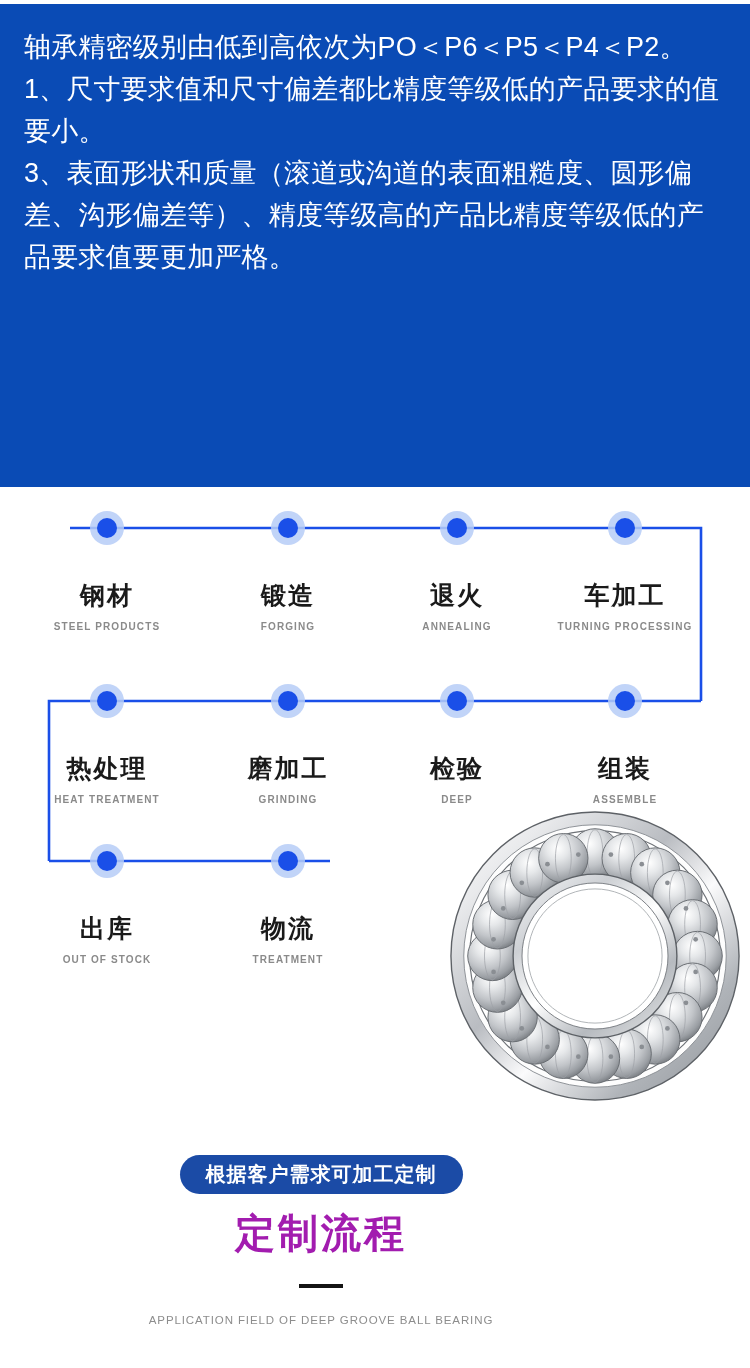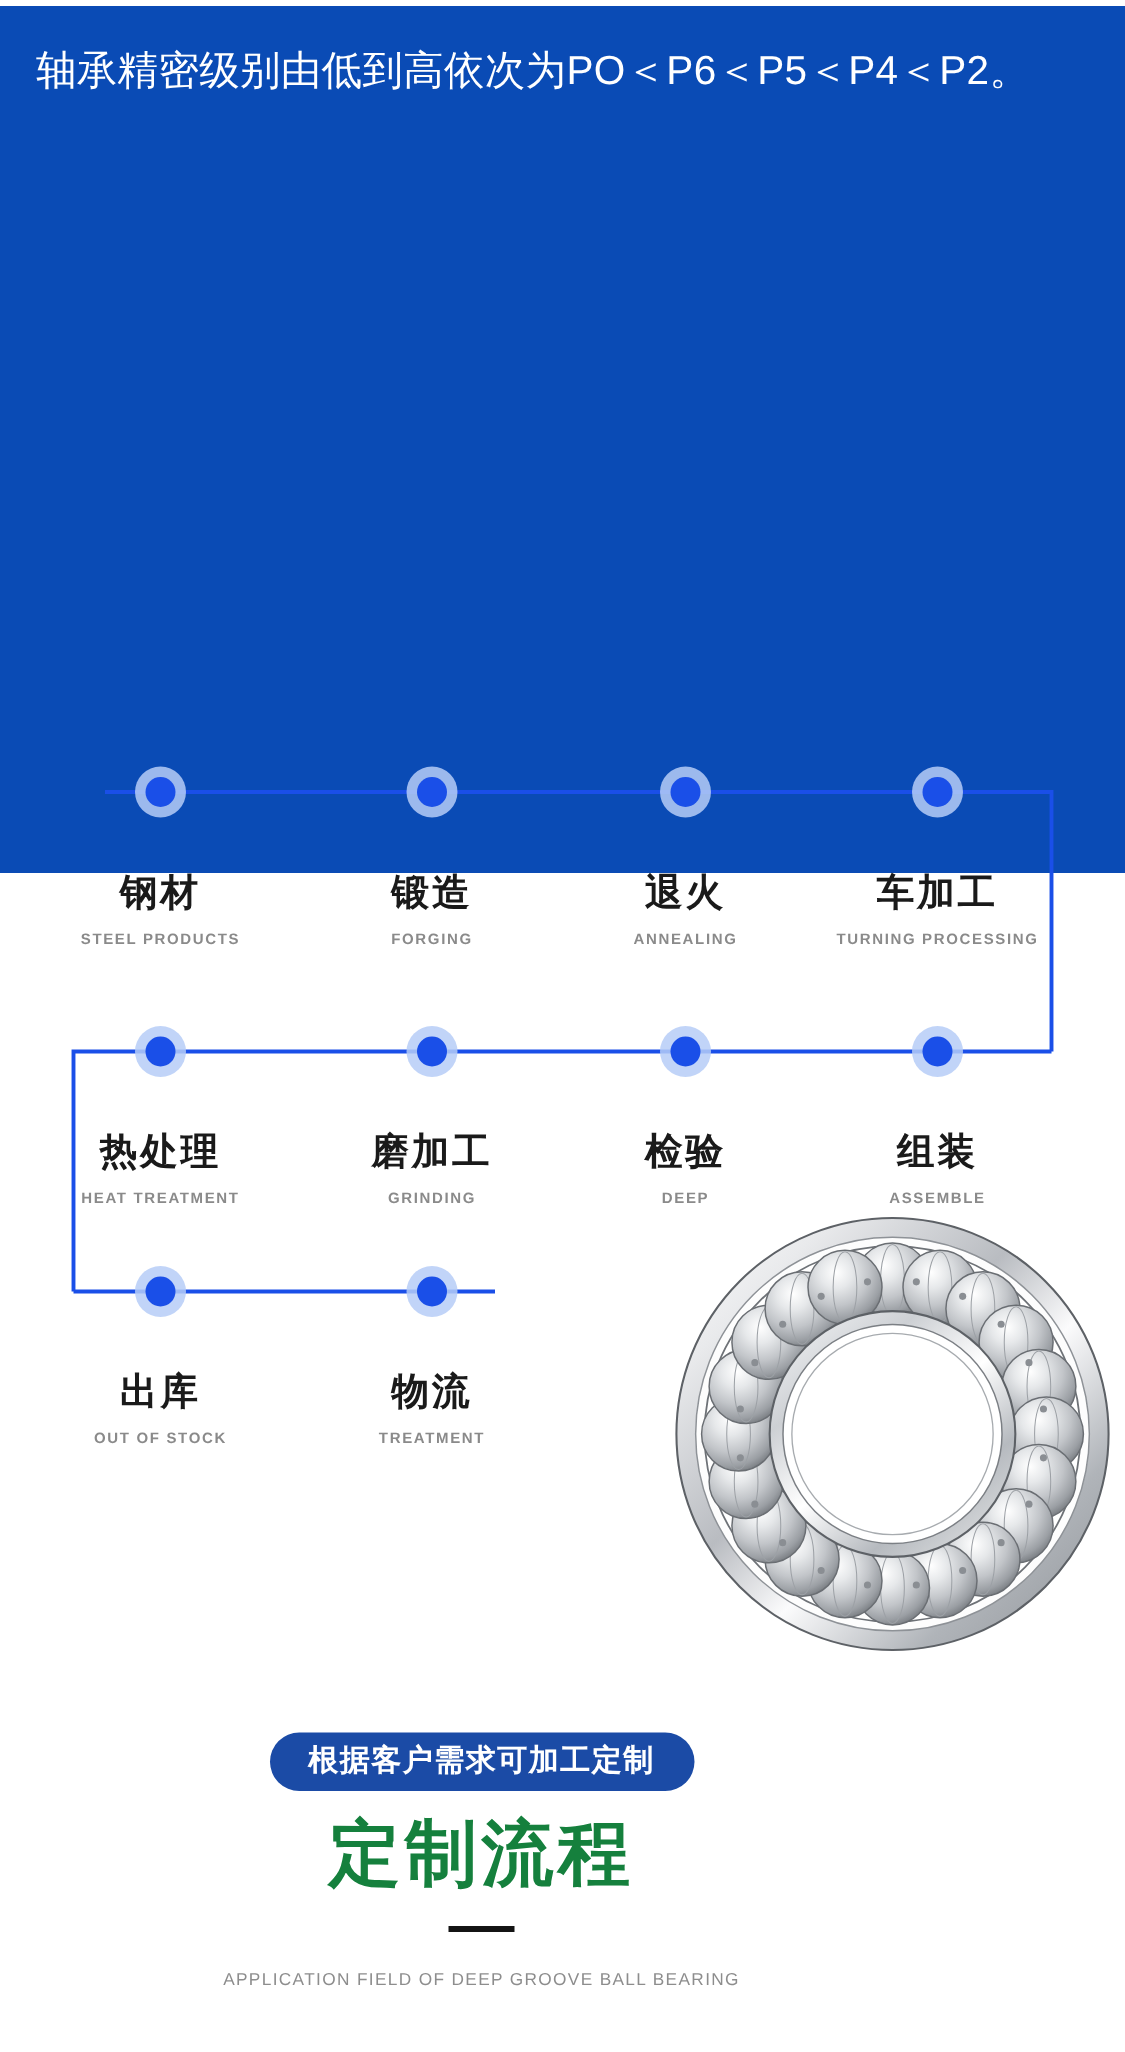--- a/index.html
+++ b/index.html
@@ -17,21 +17,21 @@
     background: #ffffff;
     overflow: hidden;
   }
 
   
   #info-panel {
     position: absolute;
     left: 0;
     top: 4px;
     width: 750px;
-    height: 578px;
+    height: 483px;
     background: #0a4bb5;
     padding: 22px 22px 0 24px;
   }
   #info-panel .line {
     color: #ffffff;
     font-size: 27px;
     line-height: 42px;
     letter-spacing: 0.2px;
     font-weight: 400;
     white-space: pre-wrap;
@@ -126,25 +126,26 @@
     color: #ffffff;
     font-size: 20px;
     font-weight: 700;
     letter-spacing: 1px;
     padding: 8px 26px 9px 26px;
     border-radius: 22px;
     line-height: 22px;
   }
   #main-title {
     margin-top: 12px;
-    font-size: 48px;
+    font-size: 40px;
     font-weight: 700;
-    color: #15803d;
+    color: #a21caf;
     letter-spacing: 3px;
     line-height: 62px;
+    font-family: Liberation Mono, monospace;
   }
   #divider {
     width: 44px;
     height: 4px;
     background: #141414;
     margin: 16px auto 0 auto;
   }
   #subtitle {
     margin-top: 26px;
     font-size: 11.5px;
@@ -154,20 +155,22 @@
     white-space: nowrap;
   }
 </style>
 </head>
 <body>
 
 <div id="page">
 
   <section id="info-panel">
     <p class="line">轴承精密级别由低到高依次为PO＜P6＜P5＜P4＜P2。</p>
+    <p class="line">1、尺寸要求值和尺寸偏差都比精度等级低的产品要求的值要小。</p>
+    <p class="line">3、表面形状和质量（滚道或沟道的表面粗糙度、圆形偏差、沟形偏差等）、精度等级高的产品比精度等级低的产品要求值要更加严格。</p>
   </section>
 
   <section id="flow">
 
     <svg class="flow-path" viewBox="0 0 750 500">
 
       <polyline points="70,41 701,41 701,214" fill="none" stroke="#1a4fe8" stroke-width="2.6"></polyline>
 
       <polyline points="701,214 49,214 49,374" fill="none" stroke="#1a4fe8" stroke-width="2.6"></polyline>
 

